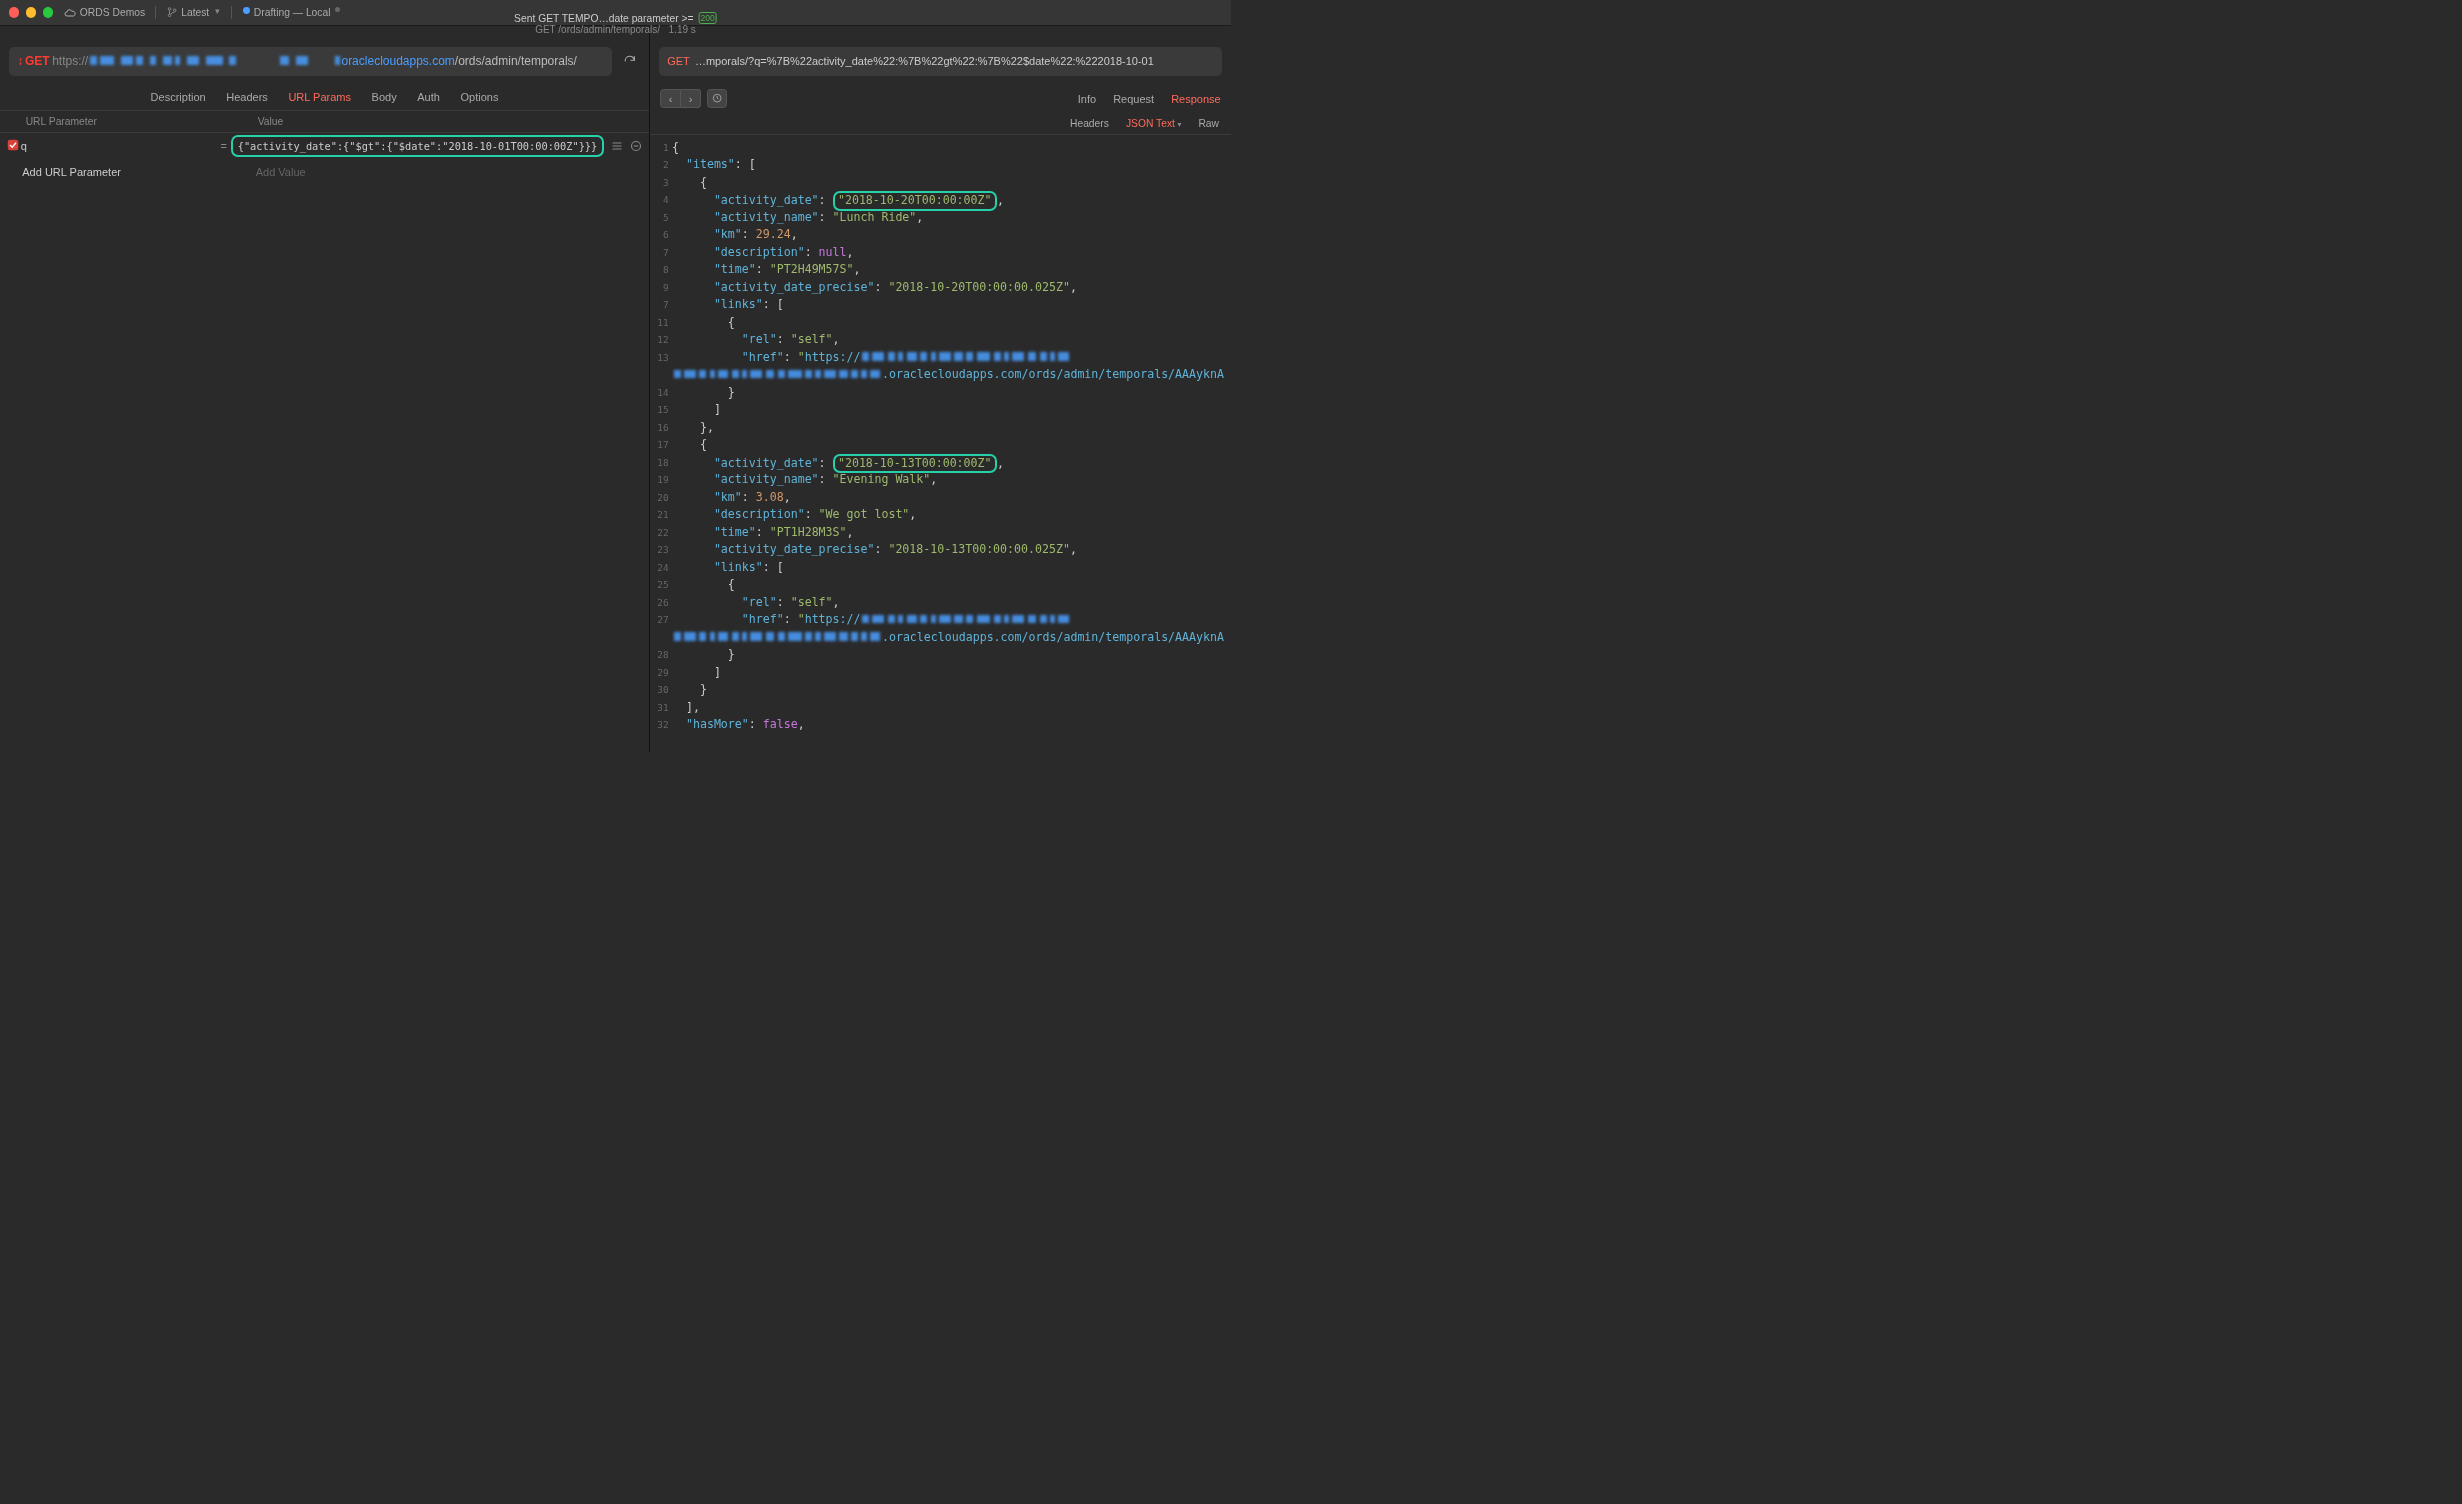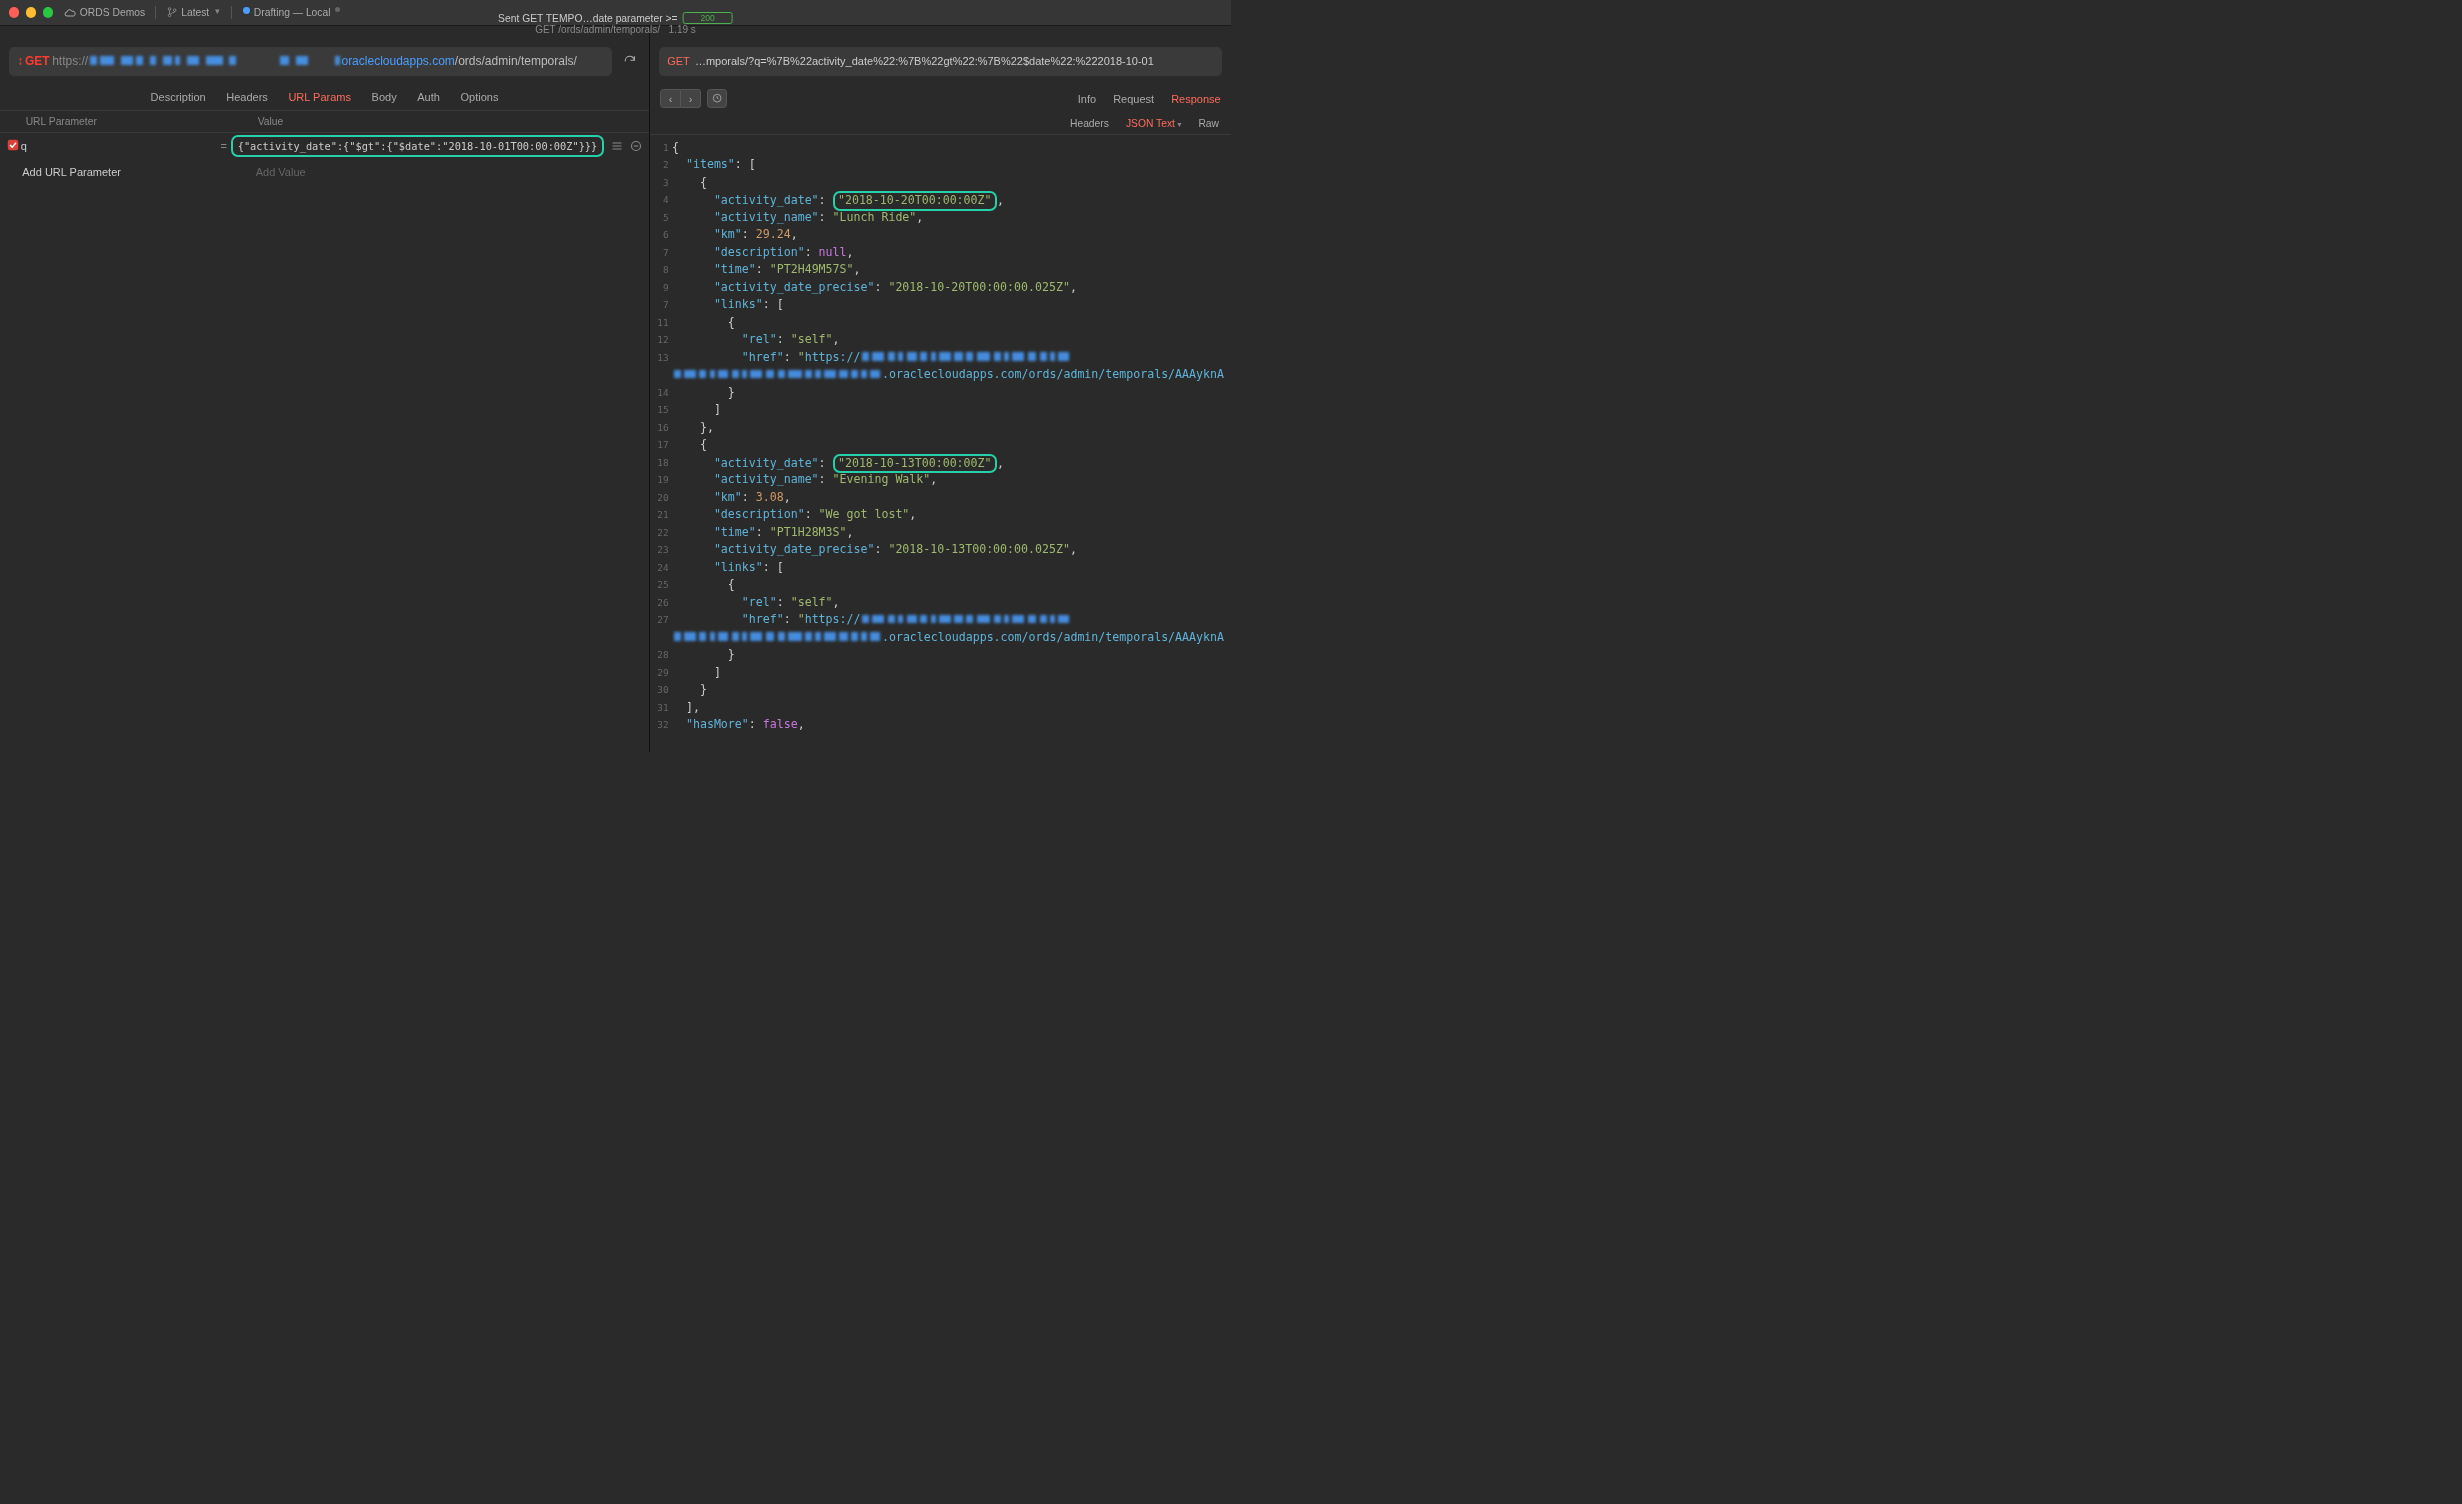--- a/index.html
+++ b/index.html
@@ -34,21 +34,21 @@
 .cloud-icon { width: 12px; height: 12px; fill: #aaa; }
 .branch-icon { width: 10.3px; height: 10.3px; fill: #aaa; }
 .chevdown { font-size: 7.7px; color: #888; }
 .status-dot { width: 6.9px; height: 6.9px; border-radius: 50%; background: #4a9eff; }
 .status-dot-gray { width: 5.1px; height: 5.1px; border-radius: 50%; background: #666; }
 .vsep { width: 0.9px; height: 13.7px; background: #555; }
 
 .titlebar-center { position: absolute; left: 50%; transform: translateX(-50%); text-align: center; top: 12px; }
 .tc-line1 { display: flex; align-items: center; gap: 5.1px; justify-content: center; font-size: 10.3px; color: #ccc; }
 .tc-line2 { display: flex; align-items: center; gap: 8.6px; justify-content: center; font-size: 10px; color: #888; }
-.status-badge { border: 0.9px solid #4caf50; color: #4caf50; padding: 0 17px; border-radius: 2.6px; font-size: 8.6px; }
+.status-badge { border: 0.9px solid #4caf50; color: #4caf50; padding: 0 1px; border-radius: 2.6px; font-size: 8.6px; }
 
 
 .main { display: flex; height: calc(100% - 26px); }
 .left-panel { width: 650px; display: flex; flex-direction: column; border-right: 0.9px solid #111; }
 .right-panel { flex: 1; display: flex; flex-direction: column; overflow: hidden; }
 
 
 .url-row { height: 46px; display: flex; align-items: center; padding: 0 8.6px; margin-top: 12px; }
 .url-bar {
   flex: 1; background: #3a3a3a; border-radius: 5.1px; height: 29px;

